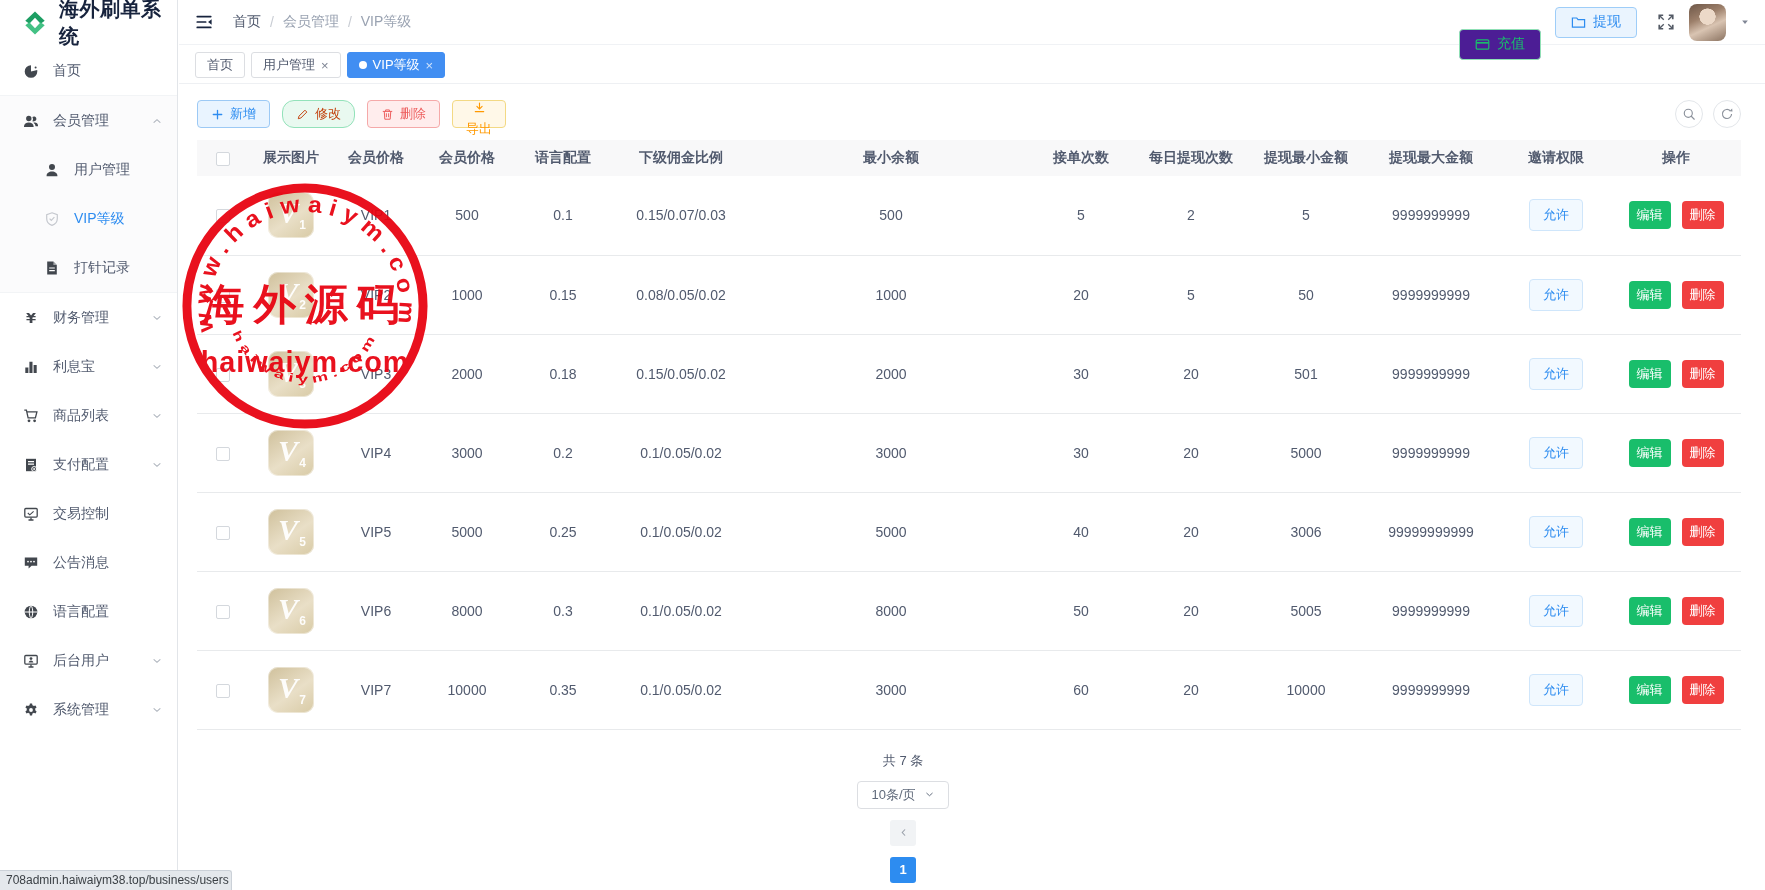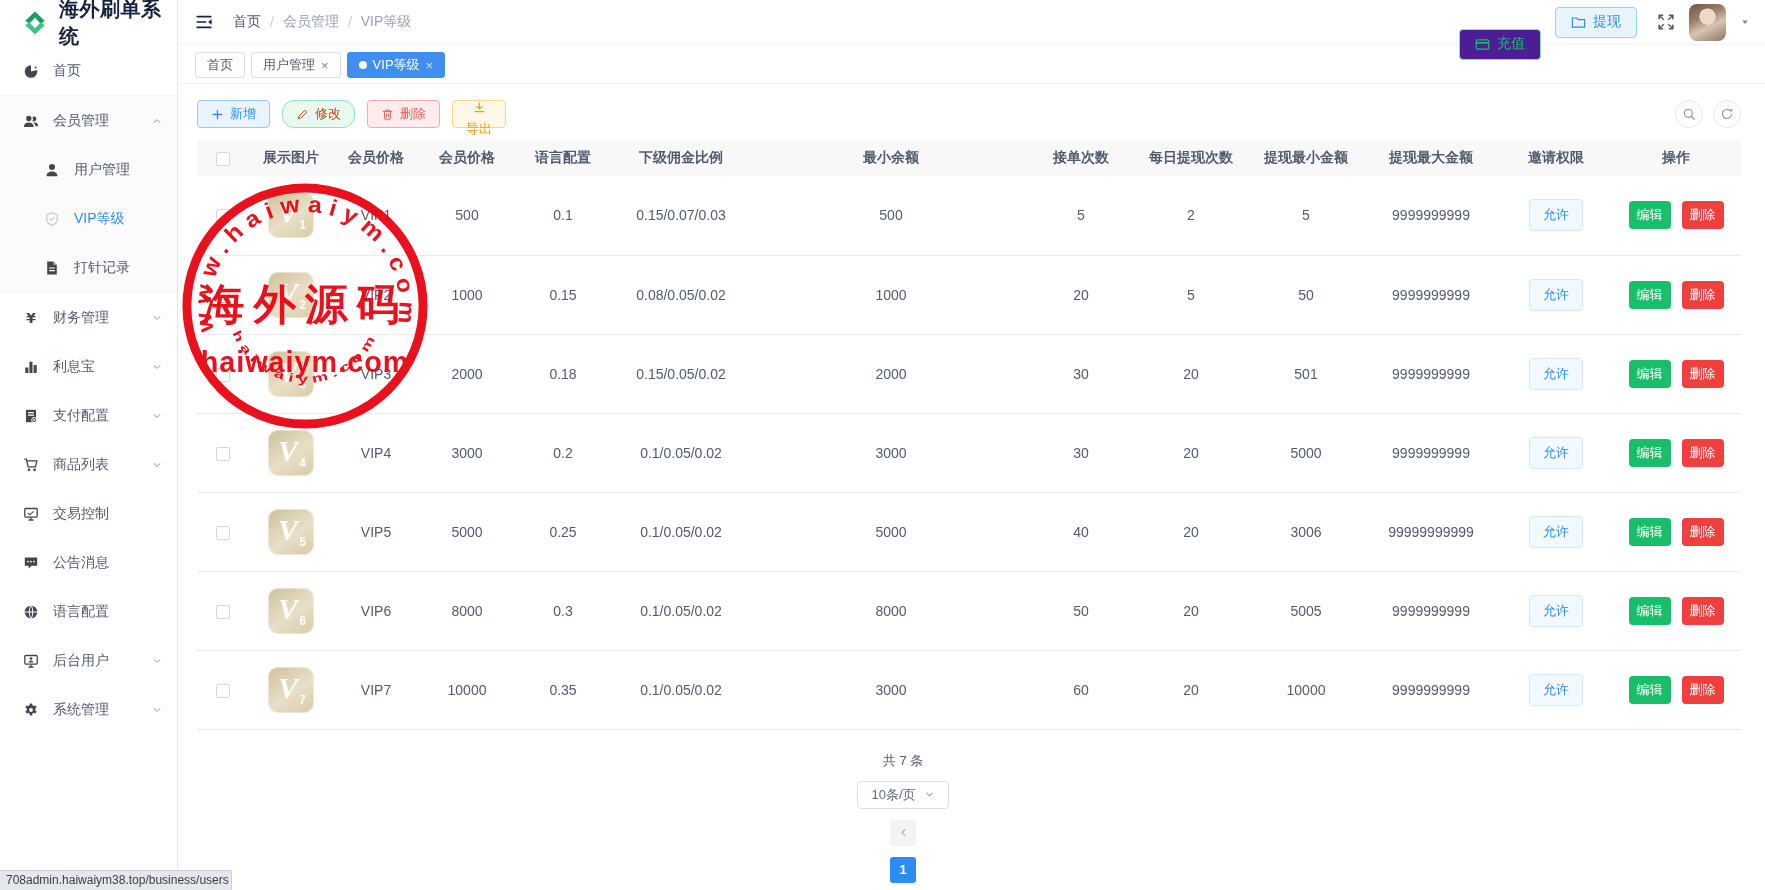--- a/index.html
+++ b/index.html
@@ -202,42 +202,42 @@
           <span>利息宝</span>
           <span class="caret">
             <svg viewBox="0 0 16 16">
               <path fill="none" stroke="currentColor" stroke-width="1.4" stroke-linecap="round" d="M4 6.2l4 3.6 4-3.6"></path>
             </svg>
           </span>
         </div>
         <div class="mi">
           <span class="ic">
             <svg viewBox="0 0 16 16">
+              <path fill="none" stroke="currentColor" stroke-width="1.3" d="M1.3 2.2h2.1l1.7 7.6h7.3l1.5-5.9H4.2"></path>
+              <circle cx="6" cy="12.8" r="1.4" fill="currentColor"></circle>
+              <circle cx="11.6" cy="12.8" r="1.4" fill="currentColor"></circle>
+            </svg>
+          </span>
+          <span>商品列表</span>
+          <span class="caret">
+            <svg viewBox="0 0 16 16">
+              <path fill="none" stroke="currentColor" stroke-width="1.4" stroke-linecap="round" d="M4 6.2l4 3.6 4-3.6"></path>
+            </svg>
+          </span>
+        </div>
+        <div class="mi">
+          <span class="ic">
+            <svg viewBox="0 0 16 16">
               <path fill="currentColor" d="M3 1.8h10v12.4H3z"></path>
               <path d="M5 4.6h6M5 7.1h6" stroke="#fff" stroke-width="1.1"></path>
               <circle cx="11.2" cy="12" r="2.5" fill="currentColor" stroke="#fff" stroke-width="1"></circle>
               <path d="M11.2 10.9v2.2M10.1 12h2.2" stroke="#fff" stroke-width=".9"></path>
             </svg>
           </span>
           <span>支付配置</span>
-          <span class="caret">
-            <svg viewBox="0 0 16 16">
-              <path fill="none" stroke="currentColor" stroke-width="1.4" stroke-linecap="round" d="M4 6.2l4 3.6 4-3.6"></path>
-            </svg>
-          </span>
-        </div>
-        <div class="mi">
-          <span class="ic">
-            <svg viewBox="0 0 16 16">
-              <path fill="none" stroke="currentColor" stroke-width="1.3" d="M1.3 2.2h2.1l1.7 7.6h7.3l1.5-5.9H4.2"></path>
-              <circle cx="6" cy="12.8" r="1.4" fill="currentColor"></circle>
-              <circle cx="11.6" cy="12.8" r="1.4" fill="currentColor"></circle>
-            </svg>
-          </span>
-          <span>商品列表</span>
           <span class="caret">
             <svg viewBox="0 0 16 16">
               <path fill="none" stroke="currentColor" stroke-width="1.4" stroke-linecap="round" d="M4 6.2l4 3.6 4-3.6"></path>
             </svg>
           </span>
         </div>
         <div class="mi">
           <span class="ic">
             <svg viewBox="0 0 16 16">
               <rect x="1.8" y="2.5" width="12.4" height="8.6" rx="1" fill="none" stroke="currentColor" stroke-width="1.3"></rect>

